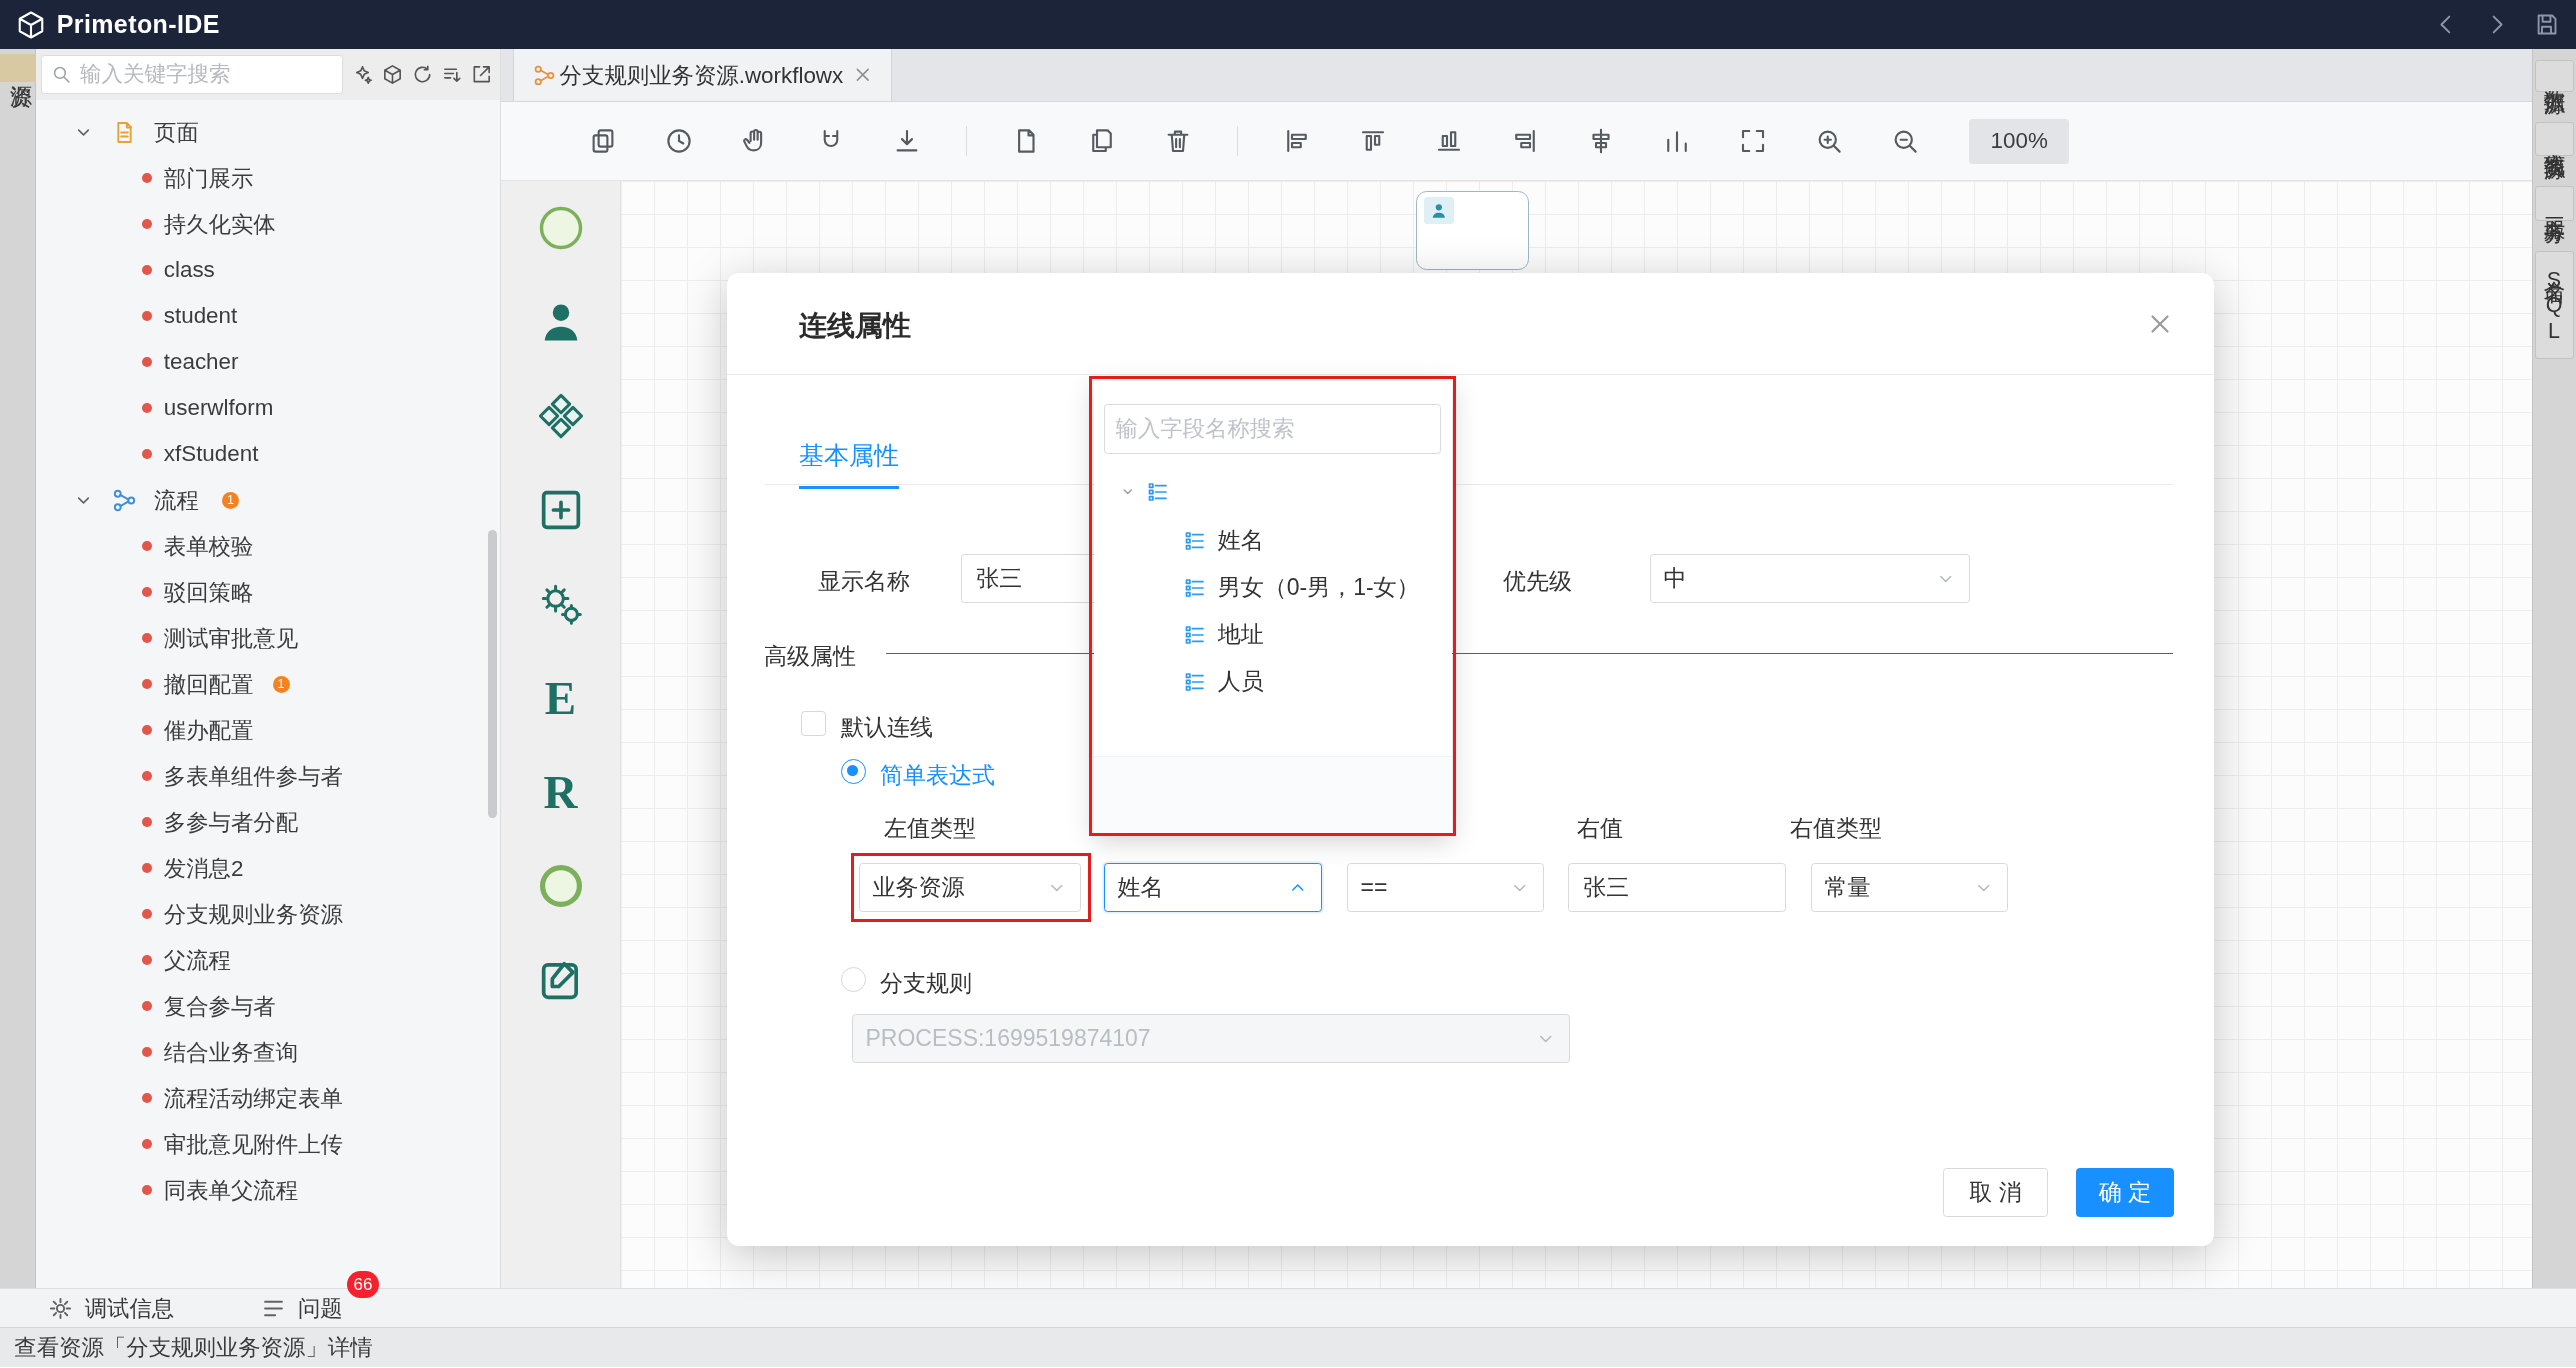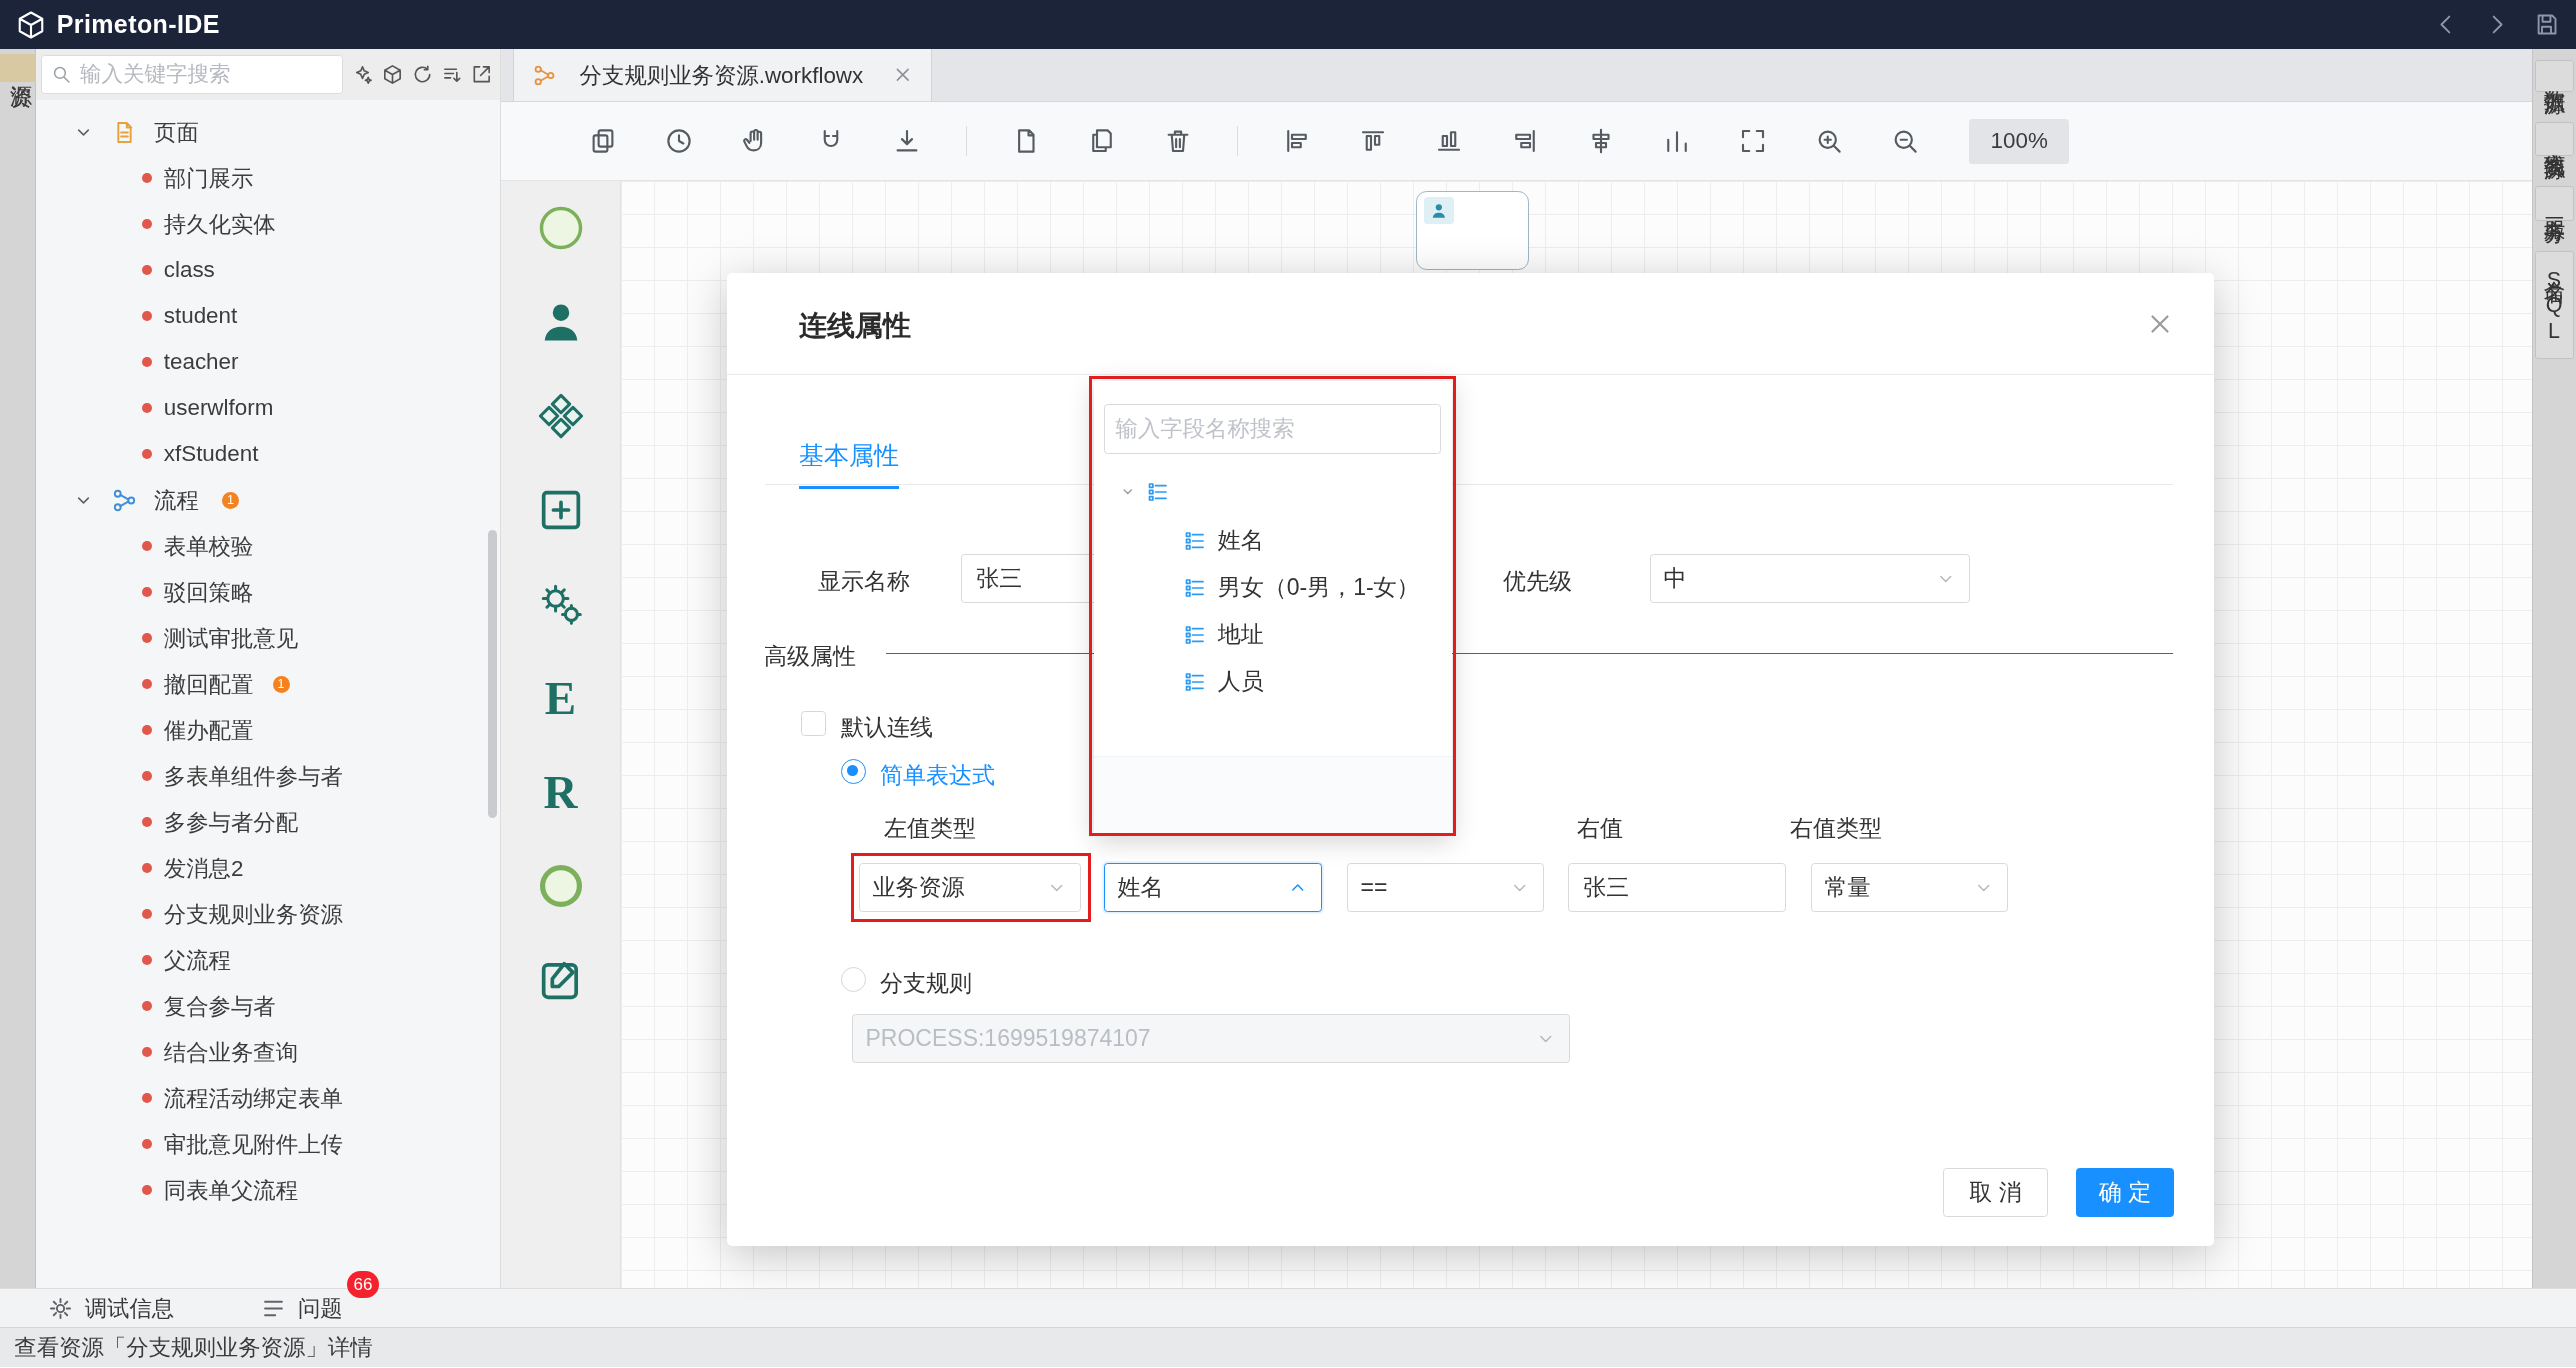--- a/index.html
+++ b/index.html
@@ -43,21 +43,21 @@
   .gicon{width:27px;height:27px;flex:0 0 auto;}
   .dot{width:9.8px;height:9.8px;border-radius:50%;background:#e2574c;flex:0 0 auto;}
   .leaf-label,.group-label{color:#3c3c3c;white-space:nowrap;}
   .mini-badge{min-width:17px;height:17px;border-radius:9px;background:#f58220;color:#fff;font-size:12.5px;
               display:flex;align-items:center;justify-content:center;padding:0 3.6px;margin-left:7.2px;}
   .scroll-thumb{position:absolute;right:2.7px;top:481px;width:9px;height:288px;border-radius:4.5px;background:#c9cbce;}
 
   
   .editor{flex:1;display:flex;flex-direction:column;min-width:0;}
   .tabbar{height:53px;background:#e3e5e8;display:flex;align-items:stretch;border-bottom:0.9px solid #d6d8da;}
-  .etab{display:flex;align-items:center;gap:23px;background:#f1f2f4;border-right:0.9px solid #d2d4d6;
+  .etab{display:flex;align-items:center;gap:3px;background:#f1f2f4;border-right:0.9px solid #d2d4d6;
         border-left:0.9px solid #d2d4d6;padding:12px 18px;margin-left:11.6px;font-size:22.4px;color:#333;cursor:pointer;}
   .etab .gicon{width:25px;height:25px;}
   .tab-close{color:#8a8f96;margin-left:5.4px;cursor:pointer;}
   .tab-close svg{width:21.5px;height:21.5px;}
 
   .toolbar{height:79px;background:#f8f9fb;border-bottom:0.9px solid #e3e4e6;display:flex;align-items:center;
            padding-left:85px;gap:42px;flex:0 0 auto;}
   .tool-btn{width:34px;height:34px;display:flex;align-items:center;justify-content:center;color:#565b61;cursor:pointer;}
   .tool-btn svg{width:30px;height:30px;}
   .tool-sep{width:0.9px;height:30px;background:#ddd;}
@@ -88,21 +88,21 @@
   .debugbar{height:39px;background:#f2f3f5;border-top:0.9px solid #ddd;display:flex;align-items:center;
             padding-left:47px;gap:86px;position:relative;}
   .db-item{display:flex;align-items:center;gap:10.7px;font-size:22.4px;color:#3a3a3a;cursor:pointer;position:relative;}
   .db-item svg{width:27px;height:27px;color:#5f6368;}
   .badge66{position:absolute;top:-21.5px;right:-36px;min-width:30px;height:27px;border-radius:13.4px;background:#f5222d;
            color:#fff;font-size:17px;display:flex;align-items:center;justify-content:center;padding:0 6.3px;}
   .statusbar{height:40px;background:#e8e9eb;border-top:0.9px solid #d6d6d6;display:flex;align-items:center;
              padding-left:14.3px;font-size:22.4px;color:#3a3a3a;}
 
   
-  .modal{position:absolute;left:727px;top:273px;width:1487px;height:973px;background:#fff;border-radius:5px;
+  .modal{position:absolute;left:727px;top:273px;width:1487px;height:973px;background:#fff;border-radius:12px;
          box-shadow:0 9px 45px rgba(0,0,0,.22);z-index:10;}
   .m-header{position:absolute;left:0;top:0;right:0;height:102px;border-bottom:0.9px solid #ebebeb;}
   .m-title{position:absolute;left:72px;top:34px;font-size:28px;font-weight:600;color:#2b2b2b;}
   .m-close{position:absolute;right:39px;top:36px;color:#9a9a9a;cursor:pointer;}
   .m-close svg{width:30px;height:30px;}
   .m-tab{position:absolute;left:72px;top:166px;font-size:25px;color:#1890ff;padding-bottom:14.3px;
          border-bottom:3.6px solid #1890ff;cursor:pointer;}
   .m-tabline{position:absolute;left:38px;right:41px;top:211px;height:0.9px;background:#e9e9e9;}
   .f-label{position:absolute;font-size:23px;color:#333;white-space:nowrap;}
   .lbl-name{left:91px;top:293px;}

